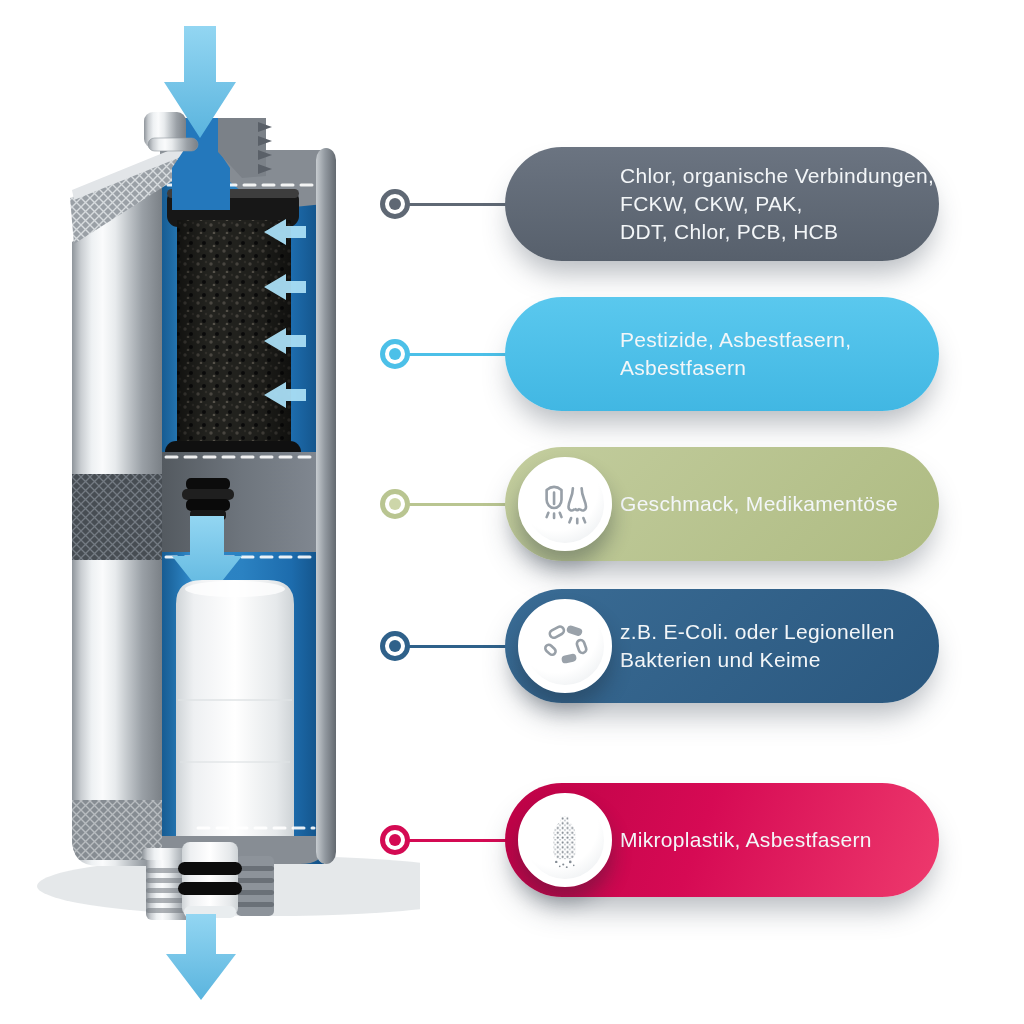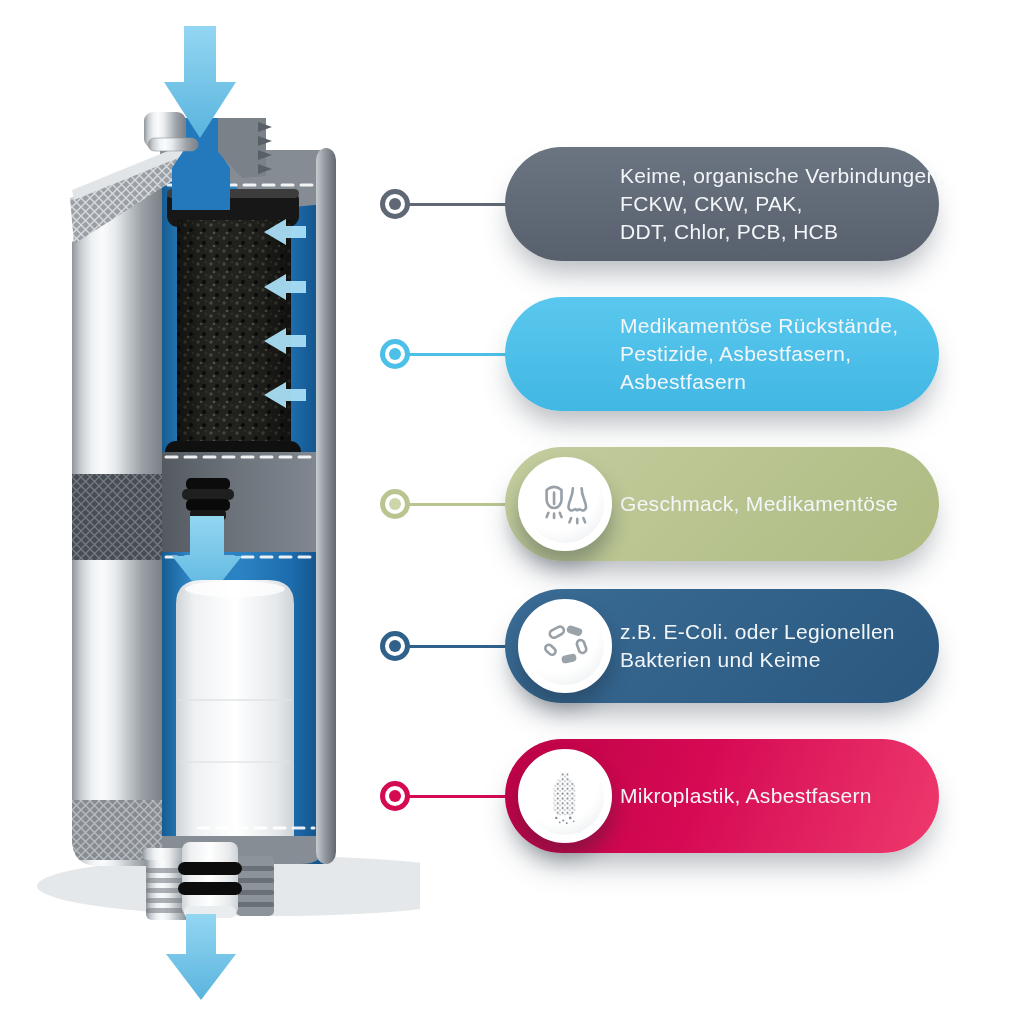--- a/index.html
+++ b/index.html
@@ -20,21 +20,21 @@
           background:radial-gradient(circle at 38% 30%, #ffffff 58%, #e4e8eb 100%);
           box-shadow:0 14px 20px rgba(25,35,50,.33);
           display:flex; align-items:center; justify-content:center; }
   .pill-text { margin-left:115px; margin-right:14px; color:#f3f6f8; font-size:21px; line-height:28px; letter-spacing:.3px; }
   .pill-text span { display:block; white-space:nowrap; }
 
   .c1 { top:147px; --col:#5f6874; --grad:linear-gradient(180deg,#6b7481,#57606c); }
   .c2 { top:297px; --col:#4cc0e8; --grad:linear-gradient(180deg,#5ac8ee,#41b7e3); }
   .c3 { top:447px; --col:#b9c591; --dot:#cdd6a9; --grad:linear-gradient(135deg,#c3cd9e,#aebb82); }
   .c4 { top:589px; --col:#2f618a; --grad:linear-gradient(135deg,#3a6c95,#2a577e); }
-  .c5 { top:739px;text-align:center; --col:#d40a53; --grad:linear-gradient(110deg,#c00348 5%,#d60a54 45%,#ee3a6d 100%); }
+  .c5 { top:783px;text-align:center; --col:#d40a53; --grad:linear-gradient(110deg,#c00348 5%,#d60a54 45%,#ee3a6d 100%); }
 
   .dashed { stroke:#ffffff; stroke-width:3; stroke-dasharray:11 8; fill:none; opacity:.9; stroke-linecap:round; }
   .glyph { display:block; }
 </style>
 </head>
 <body>
 
 <div class="stage">
 
   <svg class="filter-art" width="420" height="1024" viewBox="0 0 420 1024">
@@ -213,35 +213,34 @@
     <path d="M186 914 h30 v40 h20 l-35 46 l-35 -46 h20 z" fill="url(#arw)"></path>
   </svg>
 
   <div class="callout c1">
     <span class="lead-line"></span>
     <span class="lead-ring">
         <span class="dot"></span>
       </span>
     <div class="pill">
       <div class="pill-text">
-        <span>Keime, organische Verbindungen,</span>
+        <span>Chlor, organische Verbindungen,</span>
         <span>FCKW, CKW, PAK,</span>
         <span>DDT, Chlor, PCB, HCB</span>
       </div>
     </div>
   </div>
 
   <div class="callout c2">
     <span class="lead-line"></span>
     <span class="lead-ring">
         <span class="dot"></span>
       </span>
     <div class="pill">
       <div class="pill-text">
-        <span>Medikamentöse Rückstände,</span>
         <span>Pestizide, Asbestfasern,</span>
         <span>Asbestfasern</span>
       </div>
     </div>
   </div>
 
   <div class="callout c3">
     <span class="lead-line"></span>
     <span class="lead-ring">
         <span class="dot"></span>

